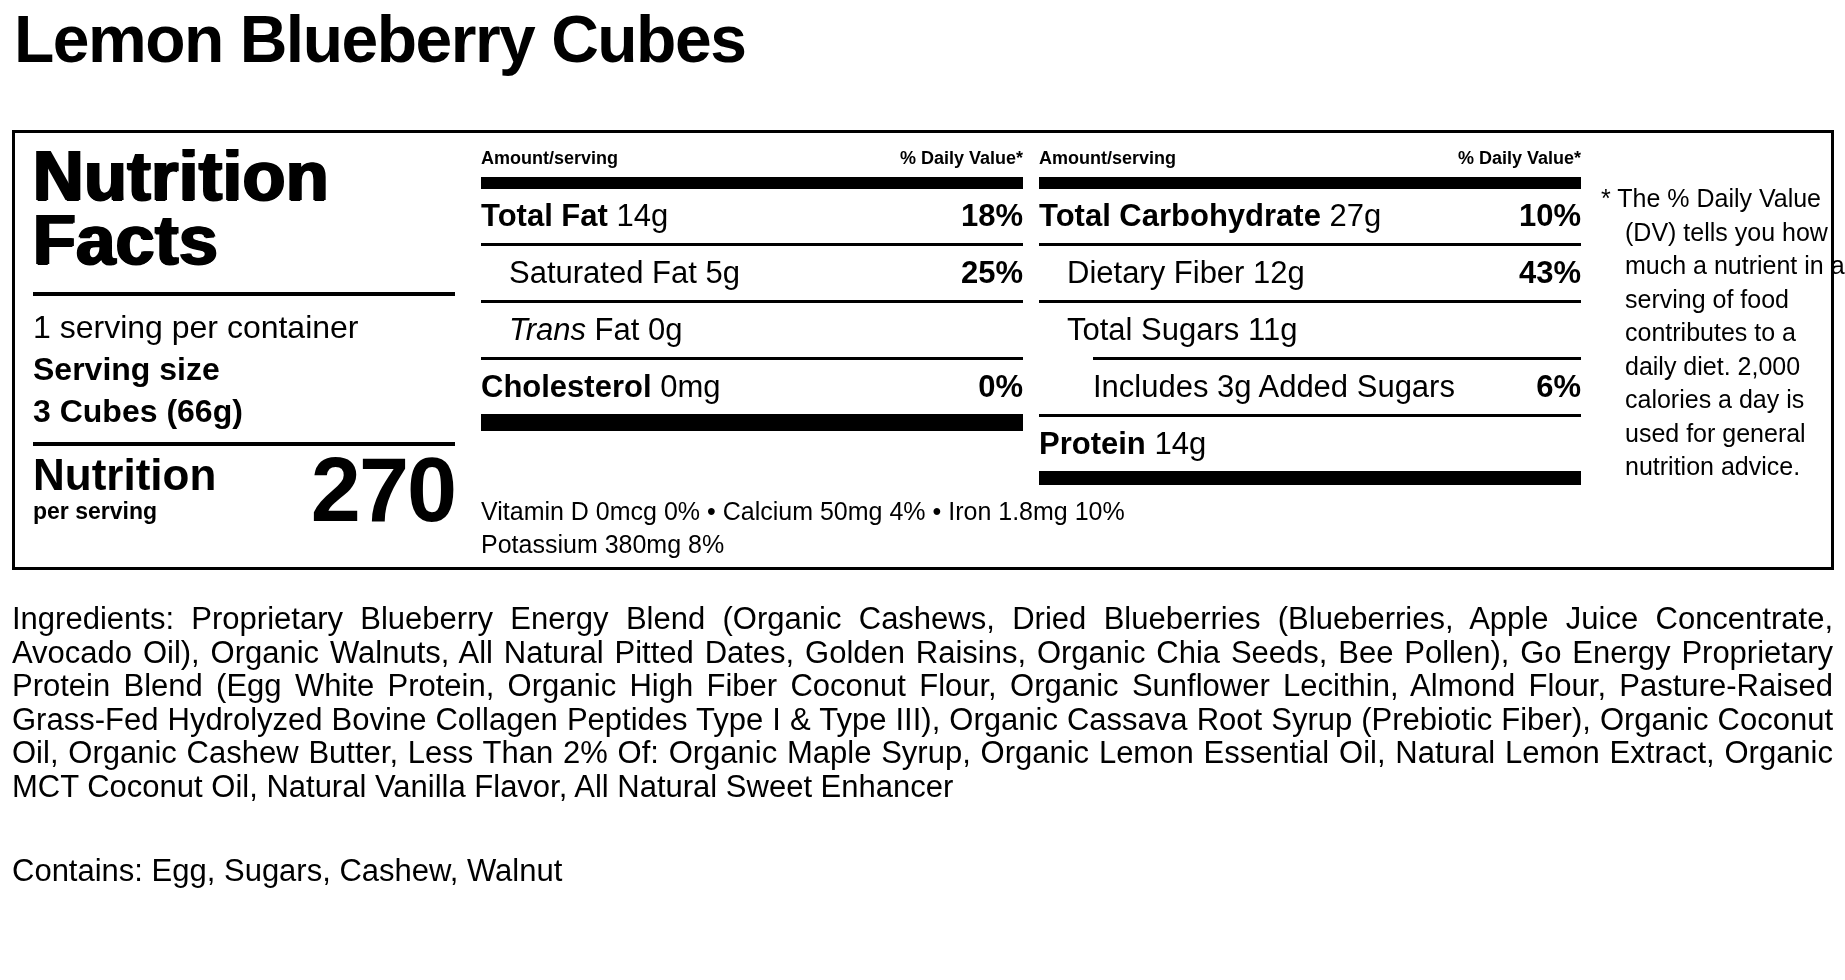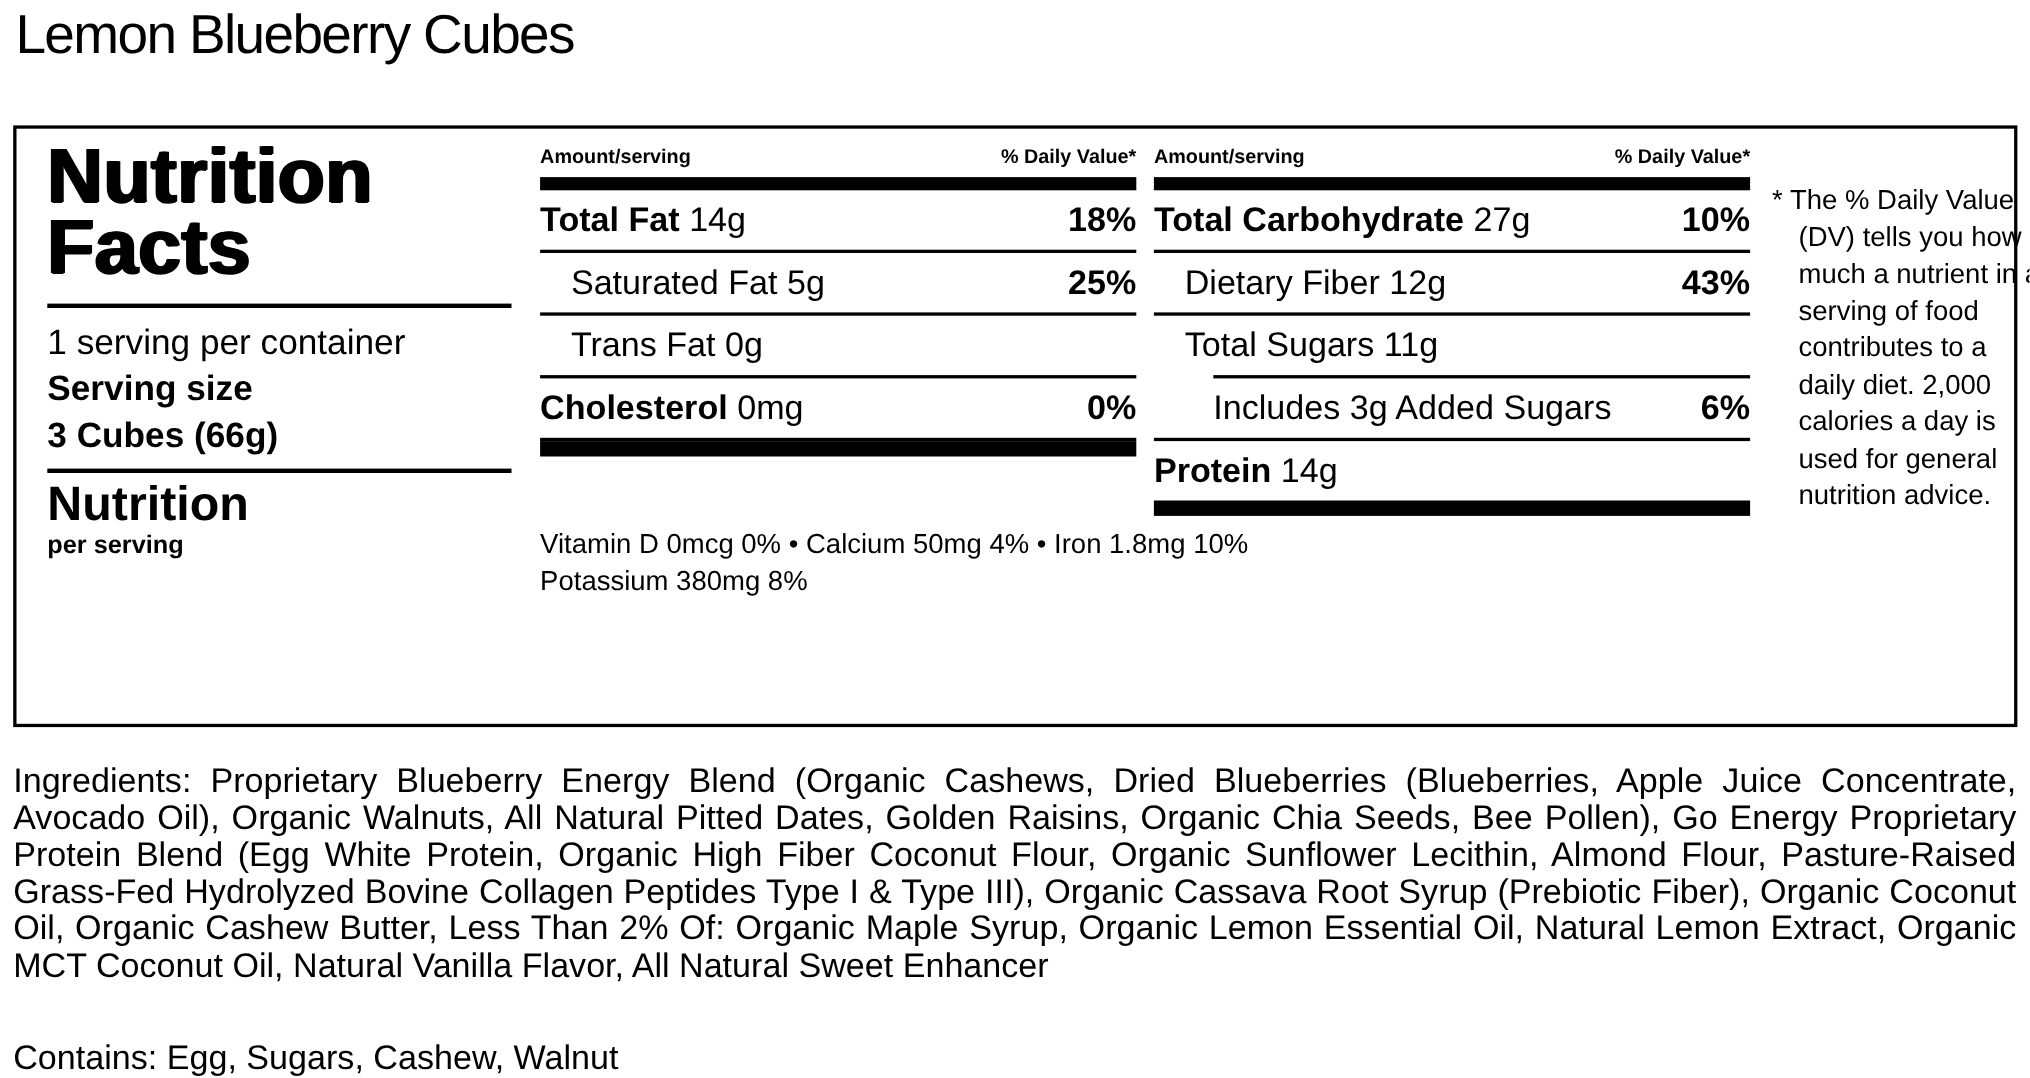--- a/index.html
+++ b/index.html
@@ -5,40 +5,40 @@
   * { margin: 0; padding: 0; box-sizing: border-box; }
   html, body { background: #ffffff; }
   body {
     width: 1845px; height: 980px;
     font-family: "Liberation Sans", "DejaVu Sans", sans-serif;
     color: #000; overflow: hidden;
   }
   .page { width: 1845px; height: 980px; padding: 6px 12px 0 12px; }
 
   .page-title {
-    font-size: 50px; font-weight: normal; letter-spacing: -1.5px;
+    font-size: 66px; font-weight: bold; letter-spacing: -1.5px;
     line-height: 1.0; margin-left: 2px;
   }
 
   
   .nf-box {
     margin-top: 58px;
-    width: 1822px; height: 547px;
+    width: 1822px; height: 440px;
     border: 3px solid #000;
     display: flex;
-    padding: 9px 10px 8px 22px;
+    padding: 9px 10px 8px 12px;
   }
 
   .heavy {
     font-weight: bold;
     text-shadow: 1.4px 0 0 currentColor, -1.4px 0 0 currentColor, 0 0.7px 0 currentColor;
     letter-spacing: 0.5px;
   }
   .b { font-weight: bold; }
-  .i { }
+  .i { font-style: italic; }
 
   
   .nf-left { width: 432px; flex: none; padding: 2px 4px 0 6px; }
   .nf-heading { font-size: 70px; line-height: 64px; margin-bottom: 20px; }
   .rule  { height: 4px; background: #000; }
   .rule3 { height: 3px; background: #000; }
   .nf-left .rule { margin: 0 0 10px 0; }
   .serving-line { font-size: 32px; line-height: 42px; }
   .nf-left .rule.r2 { margin: 10px 0 8px 0; }
   .calories-wrap { display: flex; justify-content: space-between; align-items: flex-start; margin-top: 6px; }
@@ -96,20 +96,21 @@
       <div class="rule"></div>
       <div class="serving-line">1 serving per container</div>
       <div class="serving-line b">Serving size</div>
       <div class="serving-line b">3 Cubes (66g)</div>
       <div class="rule r2"></div>
       <div class="calories-wrap">
         <div>
           <div class="calories-label">Nutrition</div>
           <div class="calories-sub">per serving</div>
         </div>
+        <div class="calories-value">270</div>
       </div>
     </div>
 
     <div class="nf-center">
       <div class="ncols">
 
         <div class="ncol">
           <div class="col-header">
             <span>Amount/serving</span>
             <span>% Daily Value*</span>

